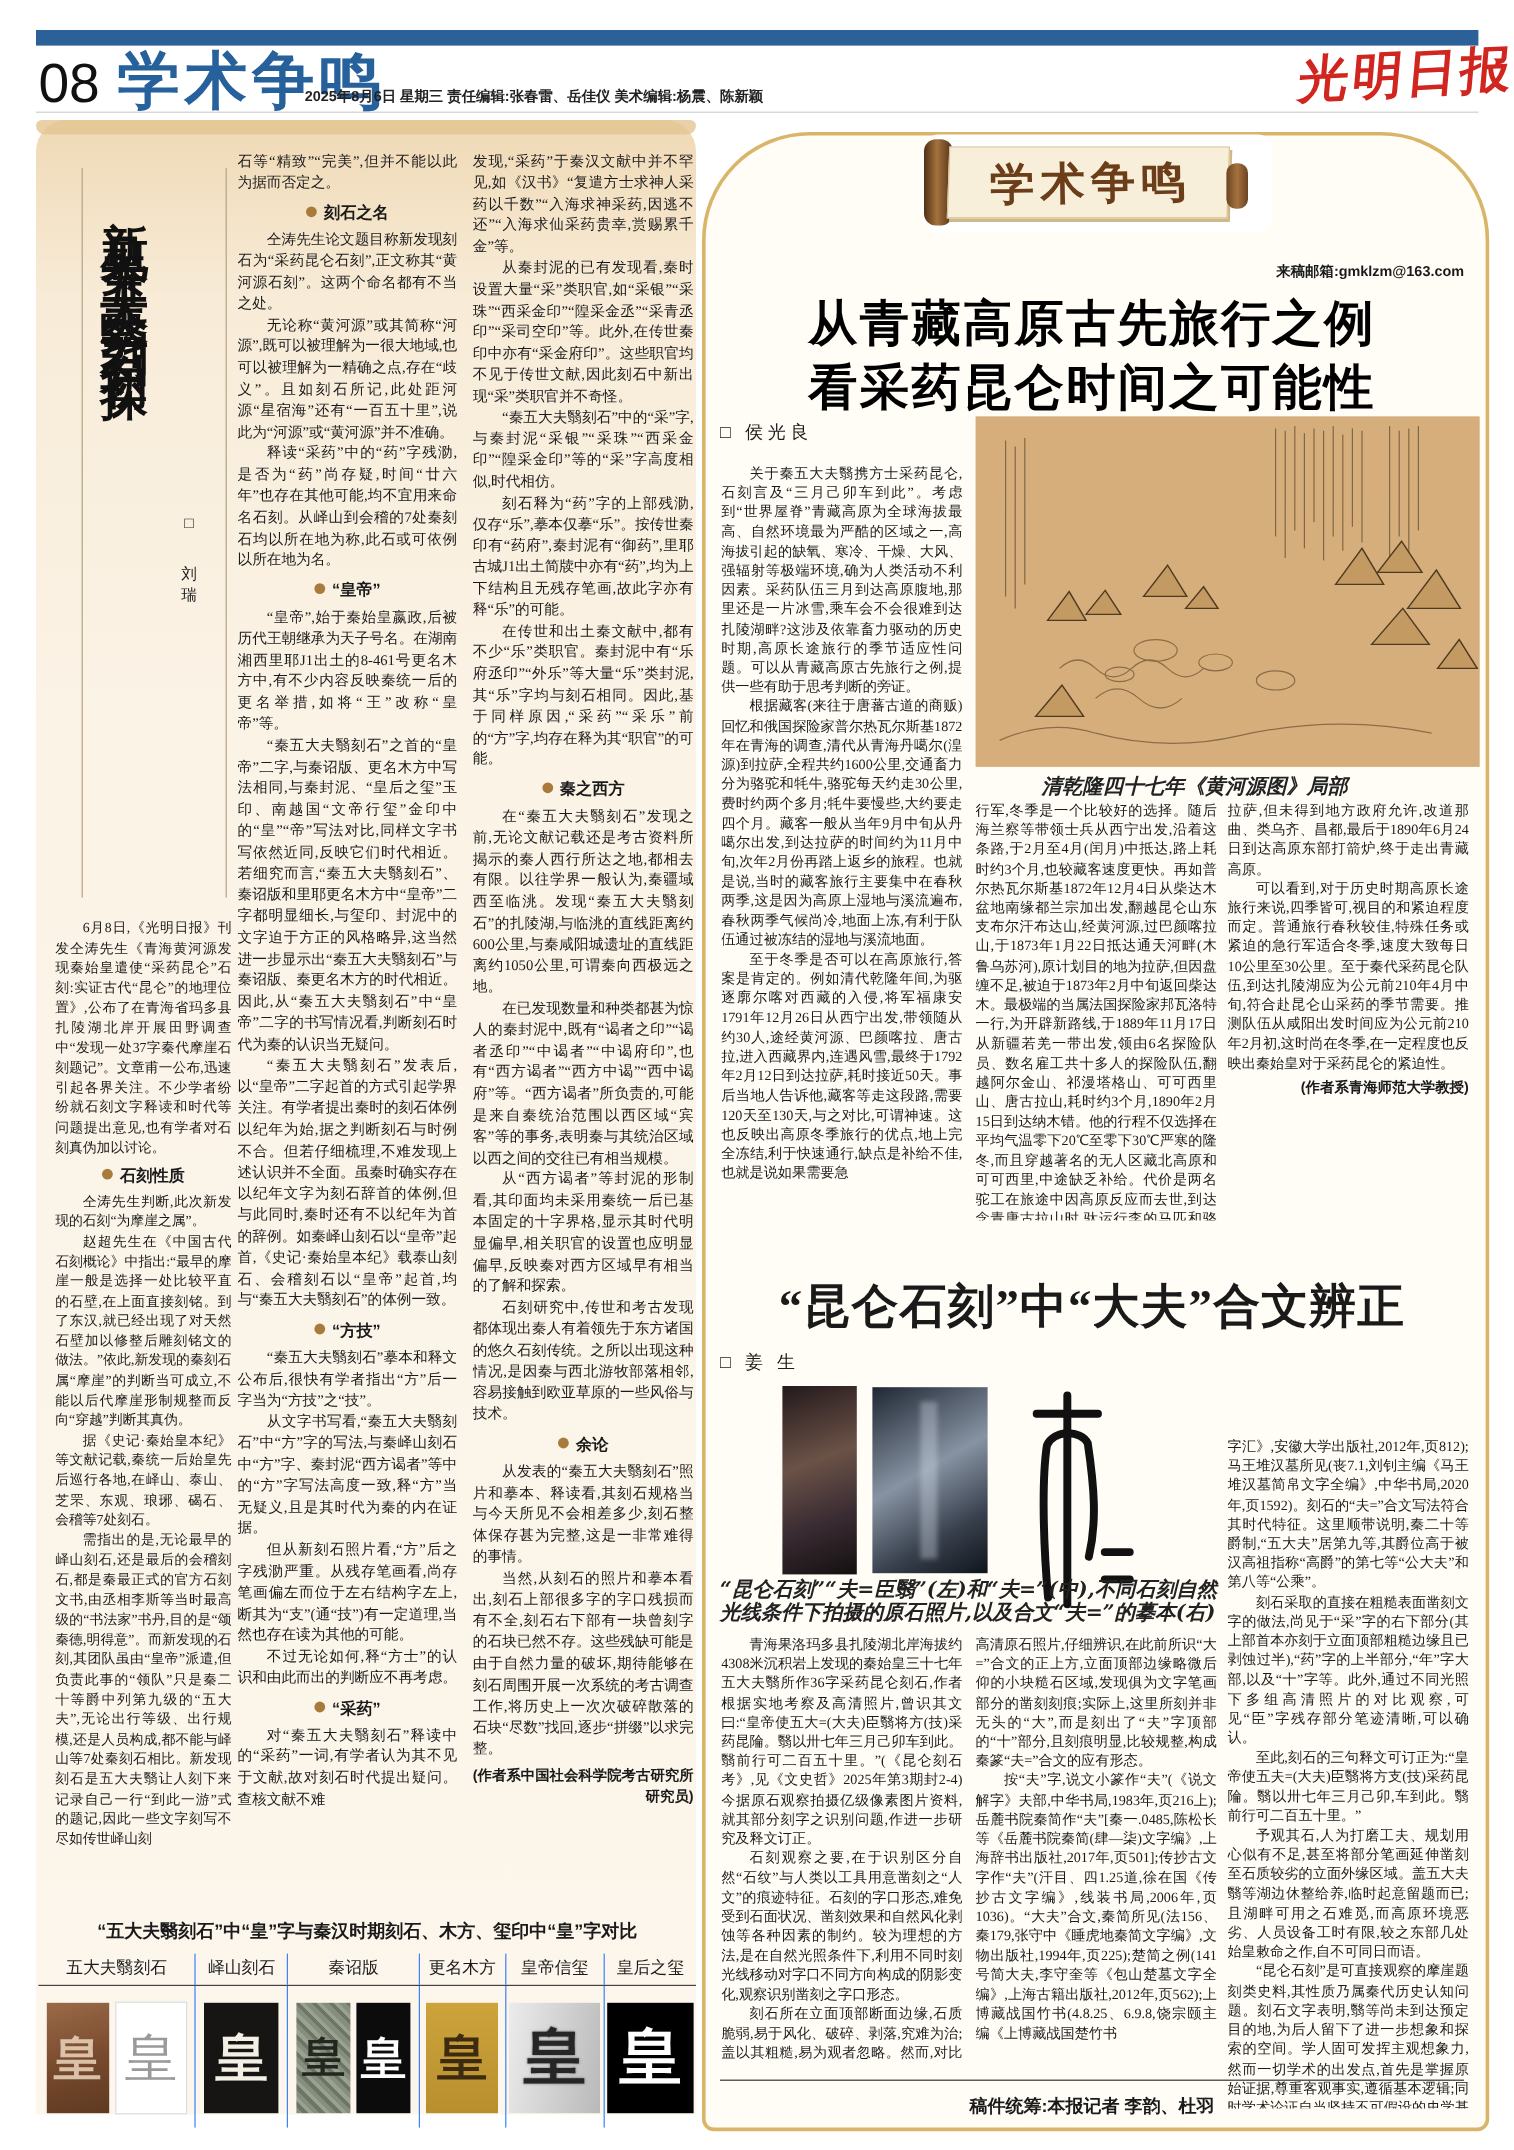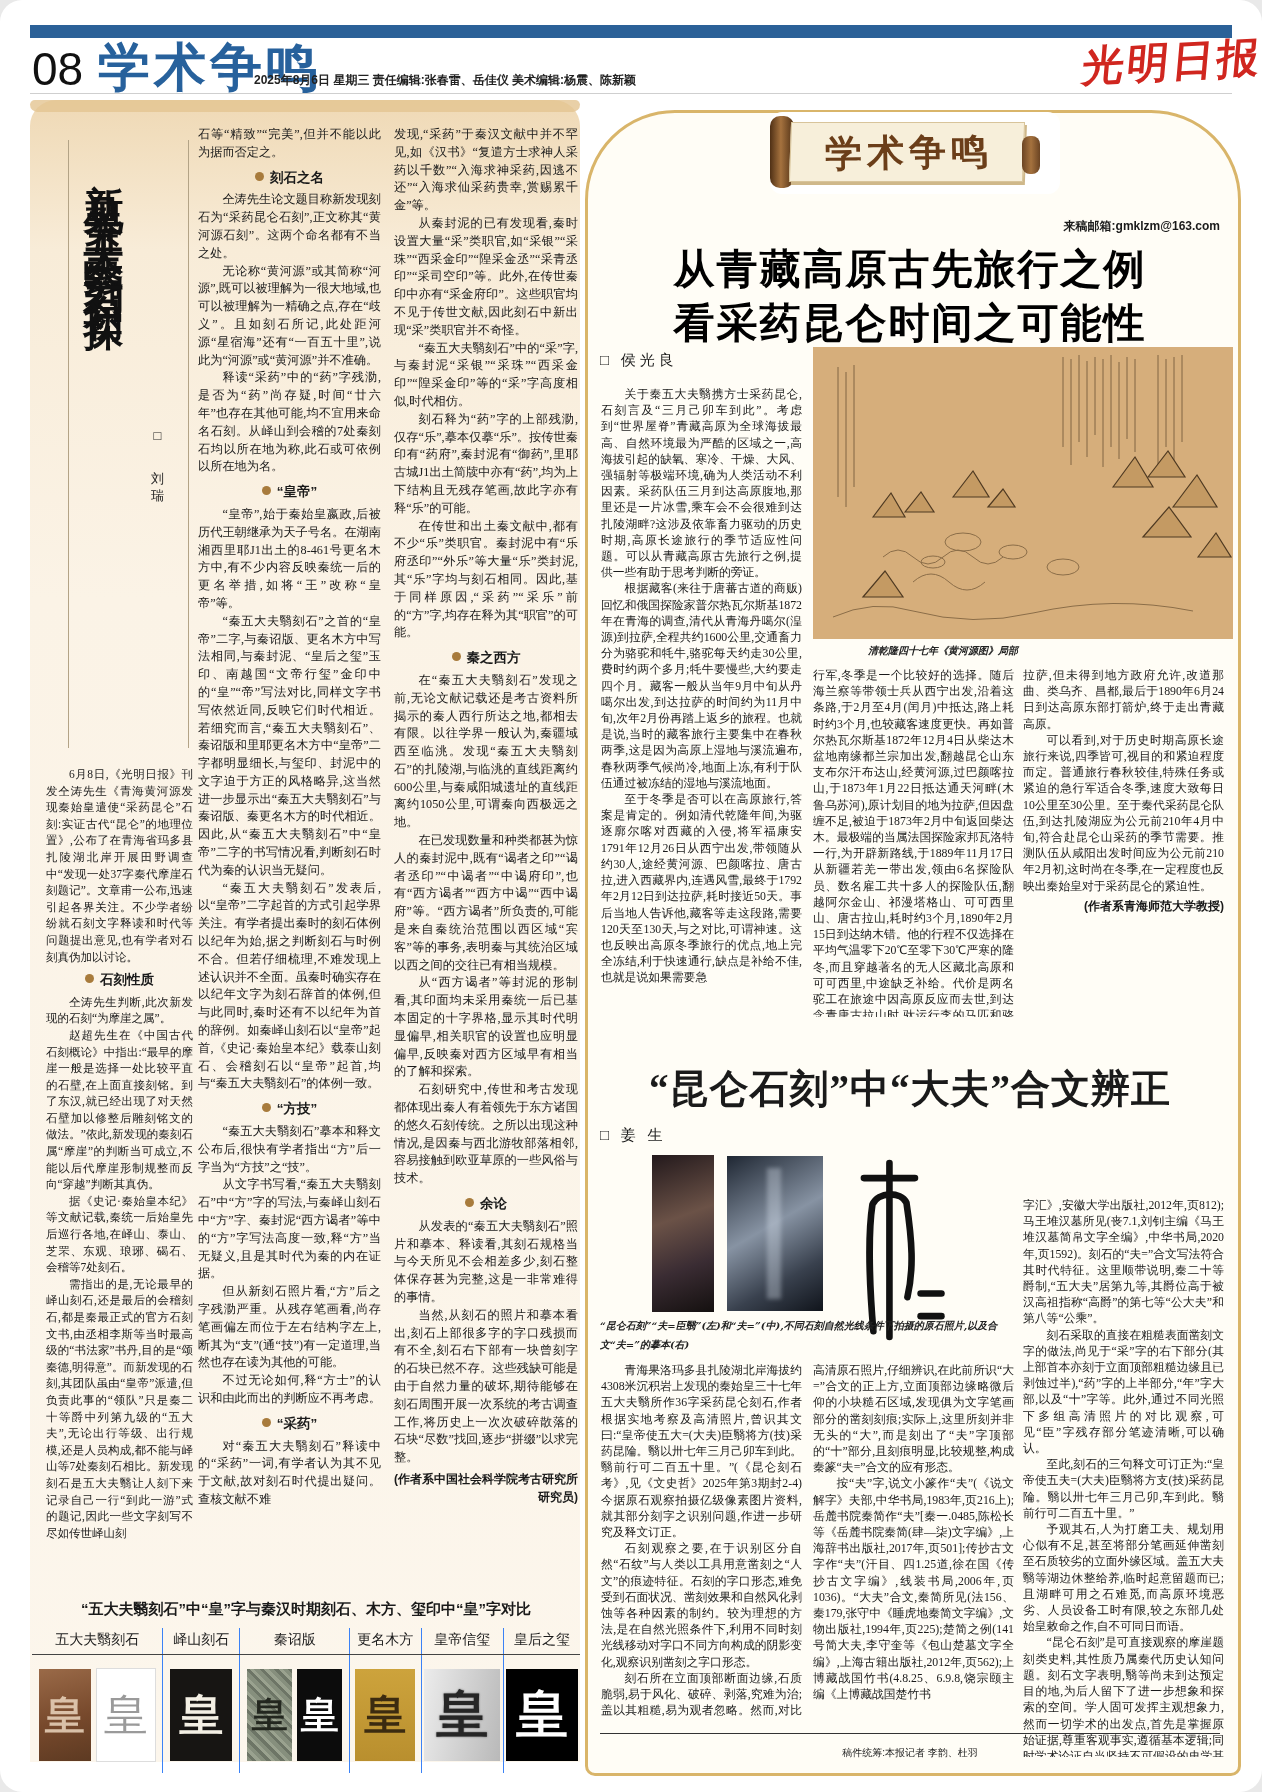--- a/index.html
+++ b/index.html
@@ -1,17 +1,17 @@
 <!DOCTYPE html>
 <html><head>
 <meta charset="utf-8">
 <style>
   html,body{margin:0;padding:0;background:#e9e9e9;}
   .page{position:relative;width:1262px;height:1792px;background:#ffffff;overflow:hidden;
-        font-family:"Liberation Serif", serif;color:#1a1a1a;border-radius:22px;}
+        font-family:"Liberation Serif", serif;color:#1a1a1a;}
   .abs{position:absolute;}
 
   
   .topbar{left:30px;top:25px;width:1202px;height:13px;background:#2b6198;}
   .pagenum{left:32px;top:42px;font-family:"Liberation Sans",sans-serif;font-size:46px;color:#111;}
   .secname{left:98px;top:33px;font-family:"Liberation Sans",sans-serif;font-weight:900;
            font-size:52px;color:#27619c;letter-spacing:4px;}
   .dateline{left:254px;top:72px;font-family:"Liberation Sans",sans-serif;font-weight:700;
             font-size:12px;color:#222;}
   .masthead{left:1082px;top:34px;font-size:42px;font-weight:700;color:#d0261f;
@@ -91,41 +91,41 @@
        letter-spacing:2px;color:#000;}
   .a1t1{top:242px;} .a1t2{top:296px;}
   .a-author{left:600px;width:620px;text-align:left;font-size:15px;letter-spacing:4px;}
   .a1a{top:351px;}
   .a1c{font-size:11.8px;line-height:16.2px;}
   .a1c1{left:601px;top:386px;width:201px;height:630px;}
   .a1c2{left:813px;top:667px;width:201px;height:350px;}
   .a1c3{left:1023px;top:667px;width:201px;height:350px;}
   .mapimg{left:813px;top:347px;width:420px;height:292px;background:#d6ae7b;overflow:hidden;}
   .mapcap,.capkai{font-family:"DejaVu Serif",serif;font-style:italic;font-weight:700;
-       font-size:10px;color:#222;}
+       font-size:17px;color:#222;}
   .mapcap{left:868px;top:644px;width:370px;}
 
   .a2title{left:600px;top:1062px;width:620px;text-align:center;font-weight:700;
            font-size:39px;letter-spacing:1px;}
   .a2a{top:1126px;}
   .ph1{left:652px;top:1155px;width:62px;height:157px;
        background:linear-gradient(160deg,#23191c,#6b5247 40%,#3a2c33 70%,#14100f);}
   .ph2{left:727px;top:1156px;width:96px;height:155px;
        background:linear-gradient(150deg,#1f2733,#8793a3 45%,#39414e 75%,#10141b);}
   .ph2::after{content:"";position:absolute;left:42%;top:8%;width:14%;height:84%;
        background:rgba(220,228,240,.35);filter:blur(2px);}
   .glyph{left:845px;top:1148px;width:104px;height:202px;background:#fffdf6;}
   .a2cap{left:600px;top:1316px;width:420px;line-height:19px;}
   .a2c{font-size:11.8px;line-height:16.2px;}
   .a2c1{left:601px;top:1362px;width:201px;height:354px;}
   .a2c2{left:813px;top:1362px;width:201px;height:354px;}
   .a2c3{left:1023px;top:1197px;width:201px;height:560px;}
   .footrule{left:600px;top:1733px;width:620px;height:1px;background:#333;}
   .footer{left:600px;top:1746px;width:620px;text-align:center;
-          font-family:"Liberation Sans",sans-serif;font-weight:400;font-size:10px;}
+          font-family:"Liberation Sans",sans-serif;font-weight:700;font-size:15px;}
 </style>
 </head>
 <body>
 
 <div class="page">
 
   <div class="abs topbar"></div>
   <div class="abs pagenum">08</div>
   <div class="abs secname">学术争鸣</div>
   <div class="abs dateline">2025年8月6日 星期三  责任编辑:张春雷、岳佳仪  美术编辑:杨震、陈新颖</div>

